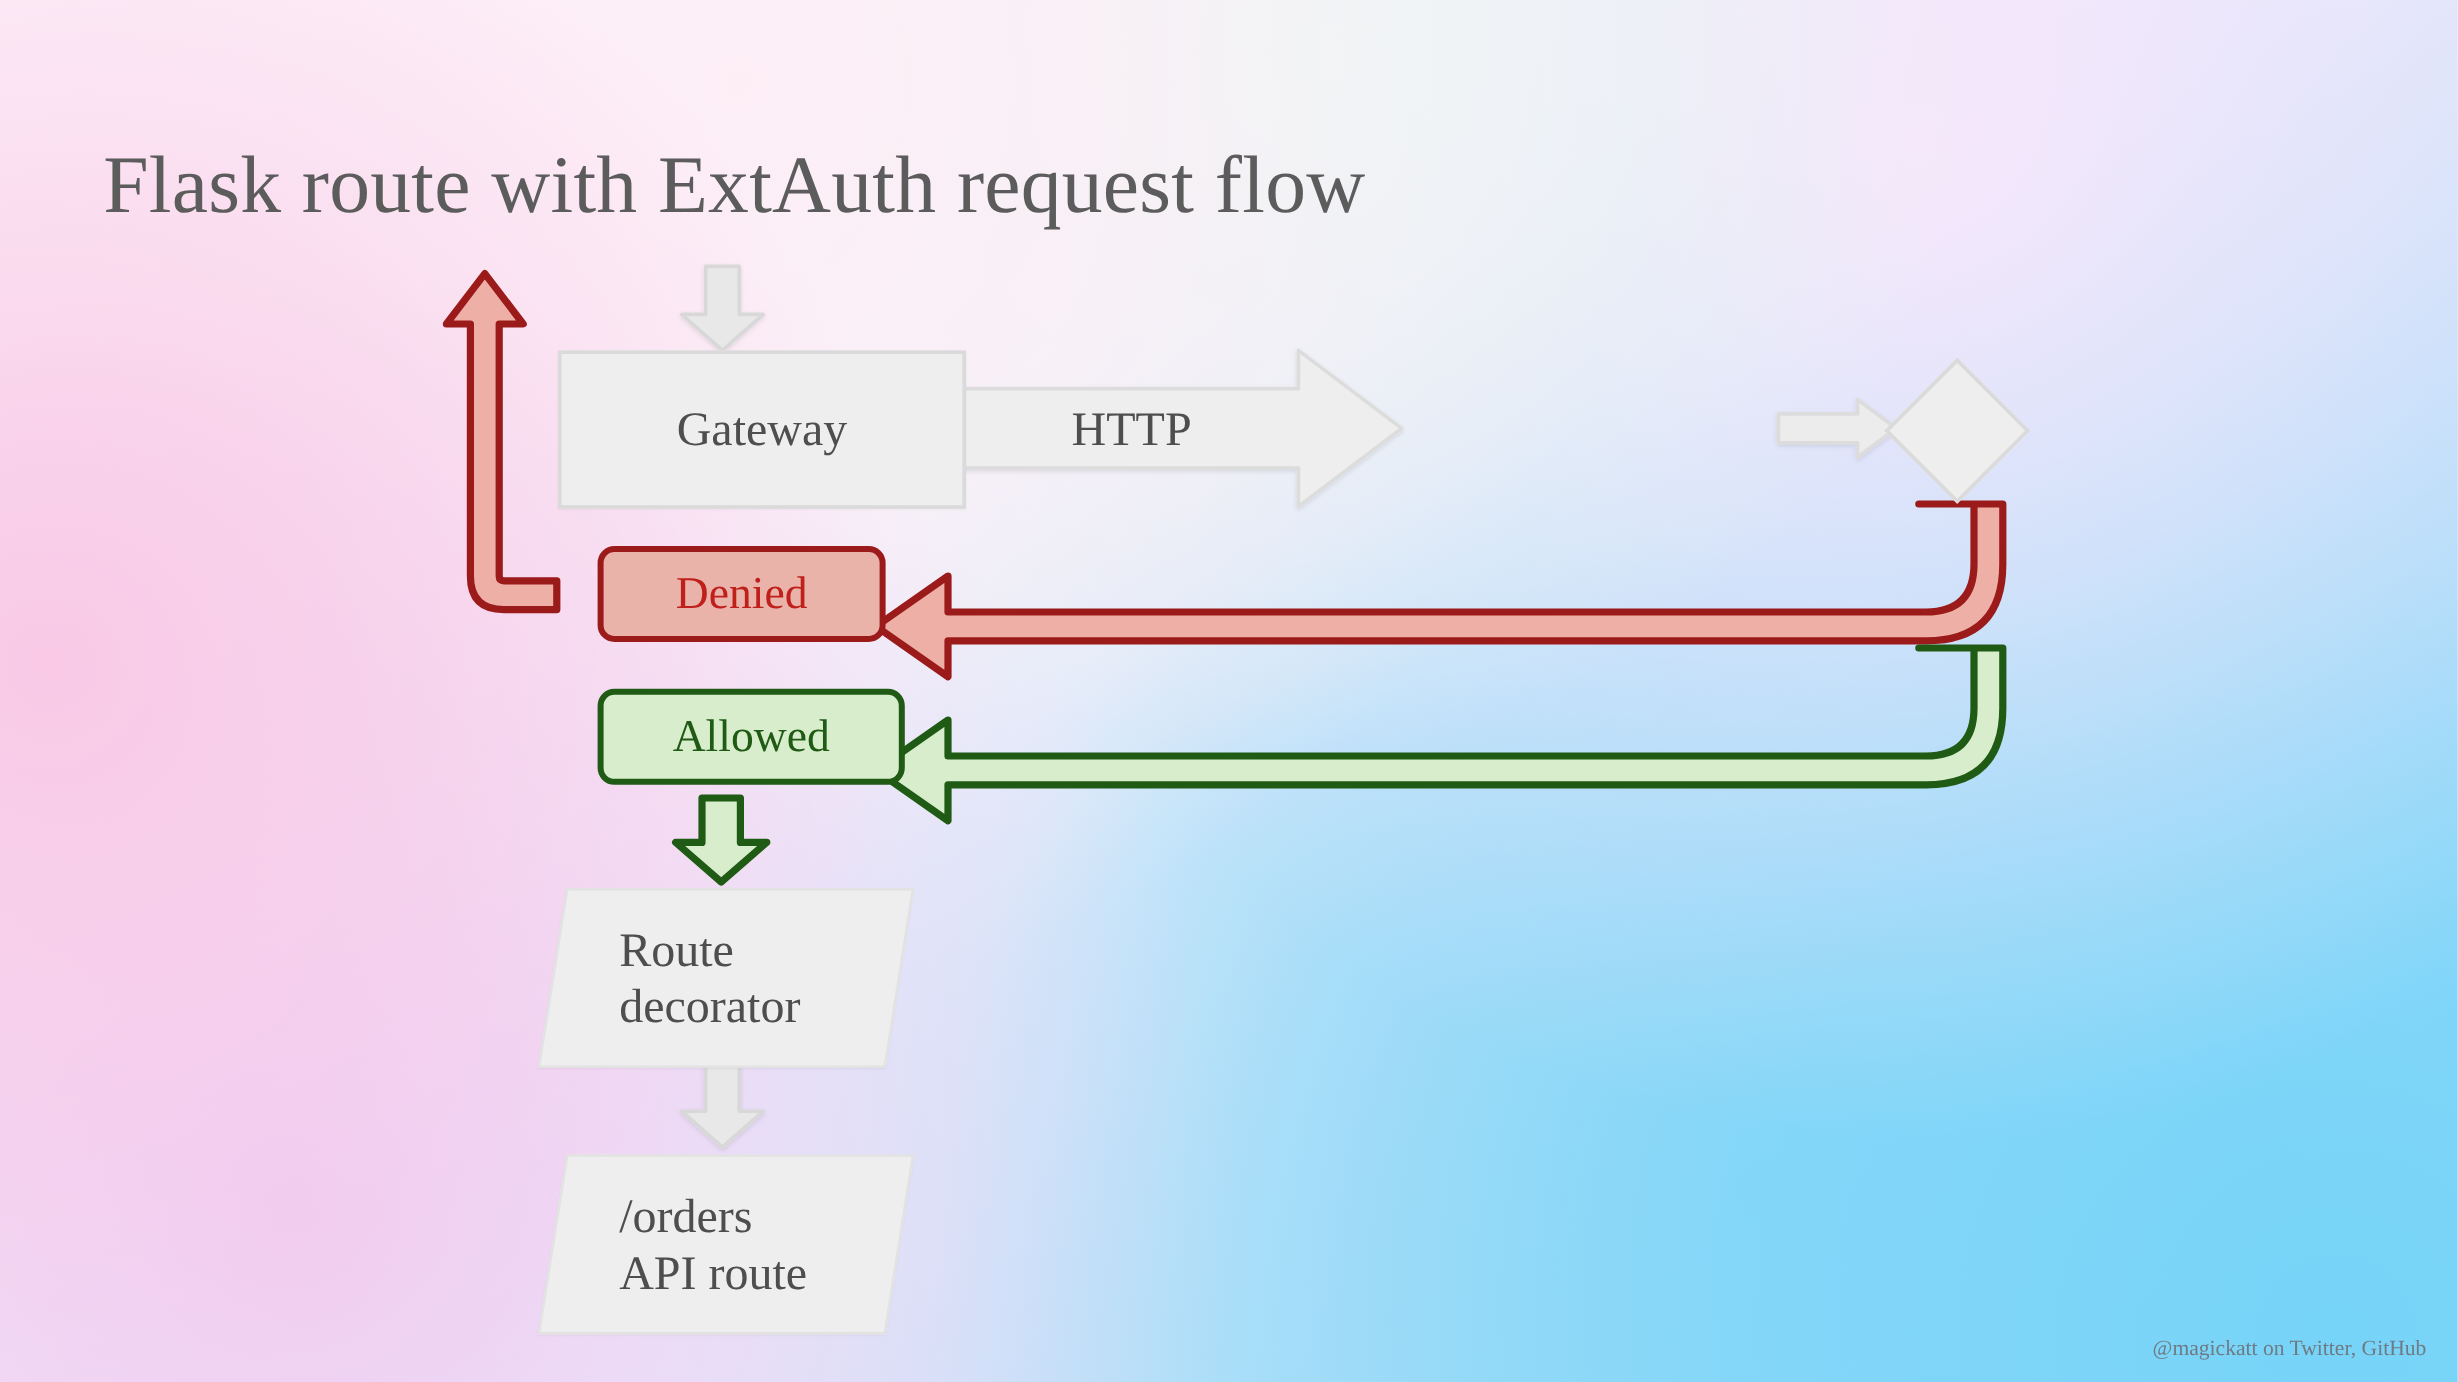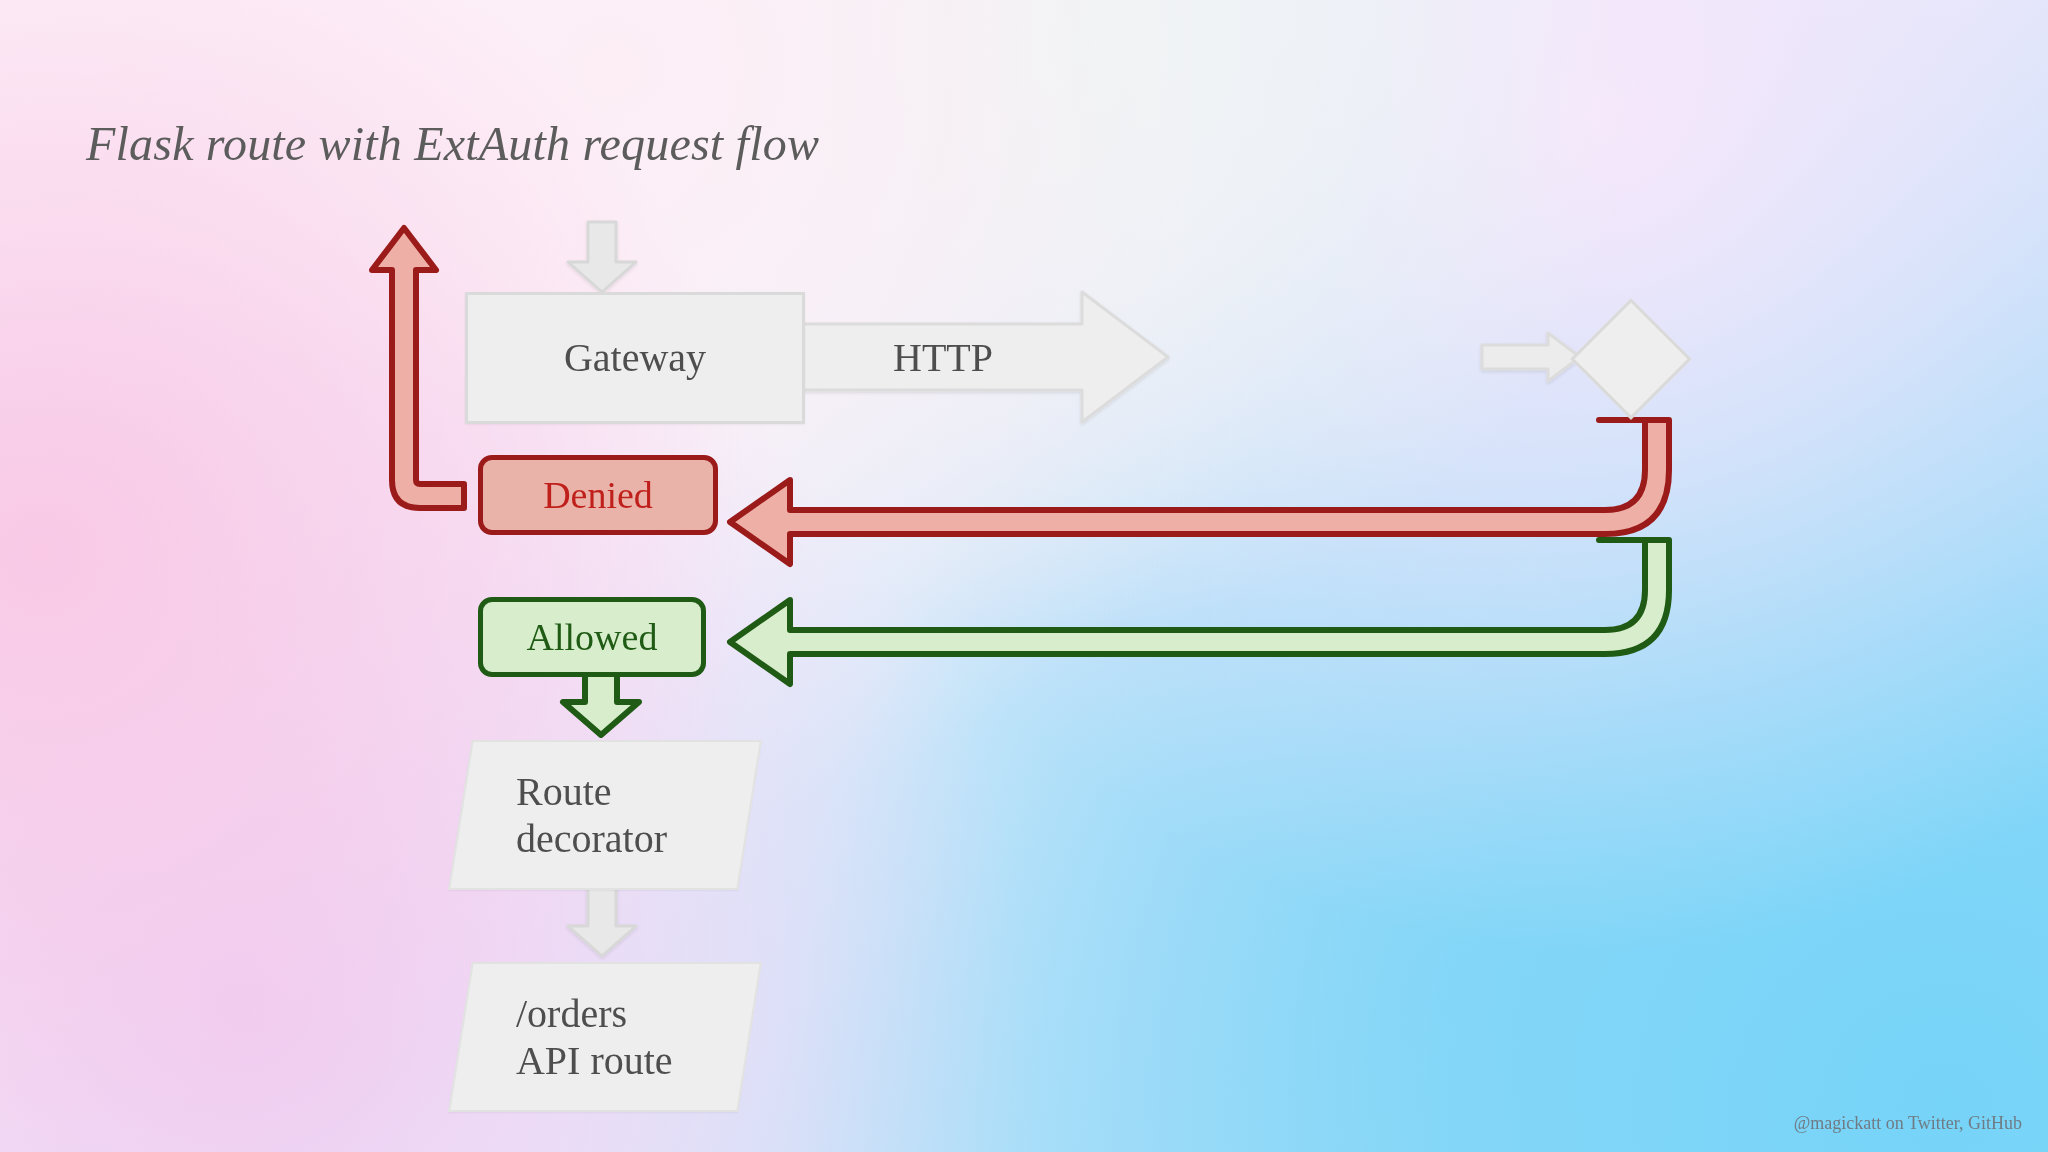--- a/index.html
+++ b/index.html
@@ -33,26 +33,25 @@
       radial-gradient(circle at 72% 86%, #a9dcf7 0%, rgba(169,220,247,0.6) 24%, rgba(169,220,247,0) 54%),
       radial-gradient(circle at 98% 40%, #cfe2fb 0%, rgba(207,226,251,0.55) 24%, rgba(207,226,251,0) 54%),
       linear-gradient(140deg, #fdf2fa 0%, #f5f2fc 32%, #e9eefb 58%, #bfe2fa 82%, #8fd6f7 100%);
   }
 
   
   #title {
     position: absolute;
     left: 86px;
     top: 120px;
-    font-size: 48px;
+    font-size: 68px;
     line-height: 1;
     color: #5c5c5c;
     letter-spacing: 0.2px;
     white-space: nowrap;
-    font-style: italic;
   }
 
   
   #watermark {
     position: absolute;
     right: 26px;
     bottom: 18px;
     font-size: 18px;
     color: #6f7b84;
     white-space: nowrap;
@@ -71,20 +70,21 @@
   }
 
   .rect {
     background: #eeeeee;
     border: 3px solid #dadada;
     box-shadow: 0 1px 2px rgba(0,0,0,0.05);
   }
 
   .rounded {
     border-radius: 14px;
+    margin-left: 20px;
   }
 
   .para {
     background: #eeeeee;
     border: 2px solid #e2e2e2;
     justify-content: flex-start;
     padding-left: 54px;
     transform: skewX(-9deg);
     box-shadow: 0 1px 2px rgba(0,0,0,0.05);
   }
@@ -220,21 +220,21 @@
 
   <div class="lbl-http" id="label-http" style="left:893px; top:334px;">HTTP</div>
 
 
   <div id="node-decision" style="left:1588px; top:316px;"></div>
 
   <div class="node rounded" id="node-denied" style="left:478px; top:455px; width:240px; height:80px;">
     <span>Denied</span>
   </div>
 
-  <div class="node rounded" id="node-allowed" style="left:478px; top:597px; width:228px; height:80px;">
+  <div class="node rounded" id="node-allowed" style="left:478px; top:574px; width:256px; height:80px;">
     <span>Allowed</span>
   </div>
 
   <div class="node para" id="node-route-decorator" style="left:460px; top:740px; width:290px; height:150px;">
     <span class="para-text">Route
 decorator</span>
   </div>
 
   <div class="node para" id="node-api-route" style="left:460px; top:962px; width:290px; height:150px;">
     <span class="para-text">/orders

